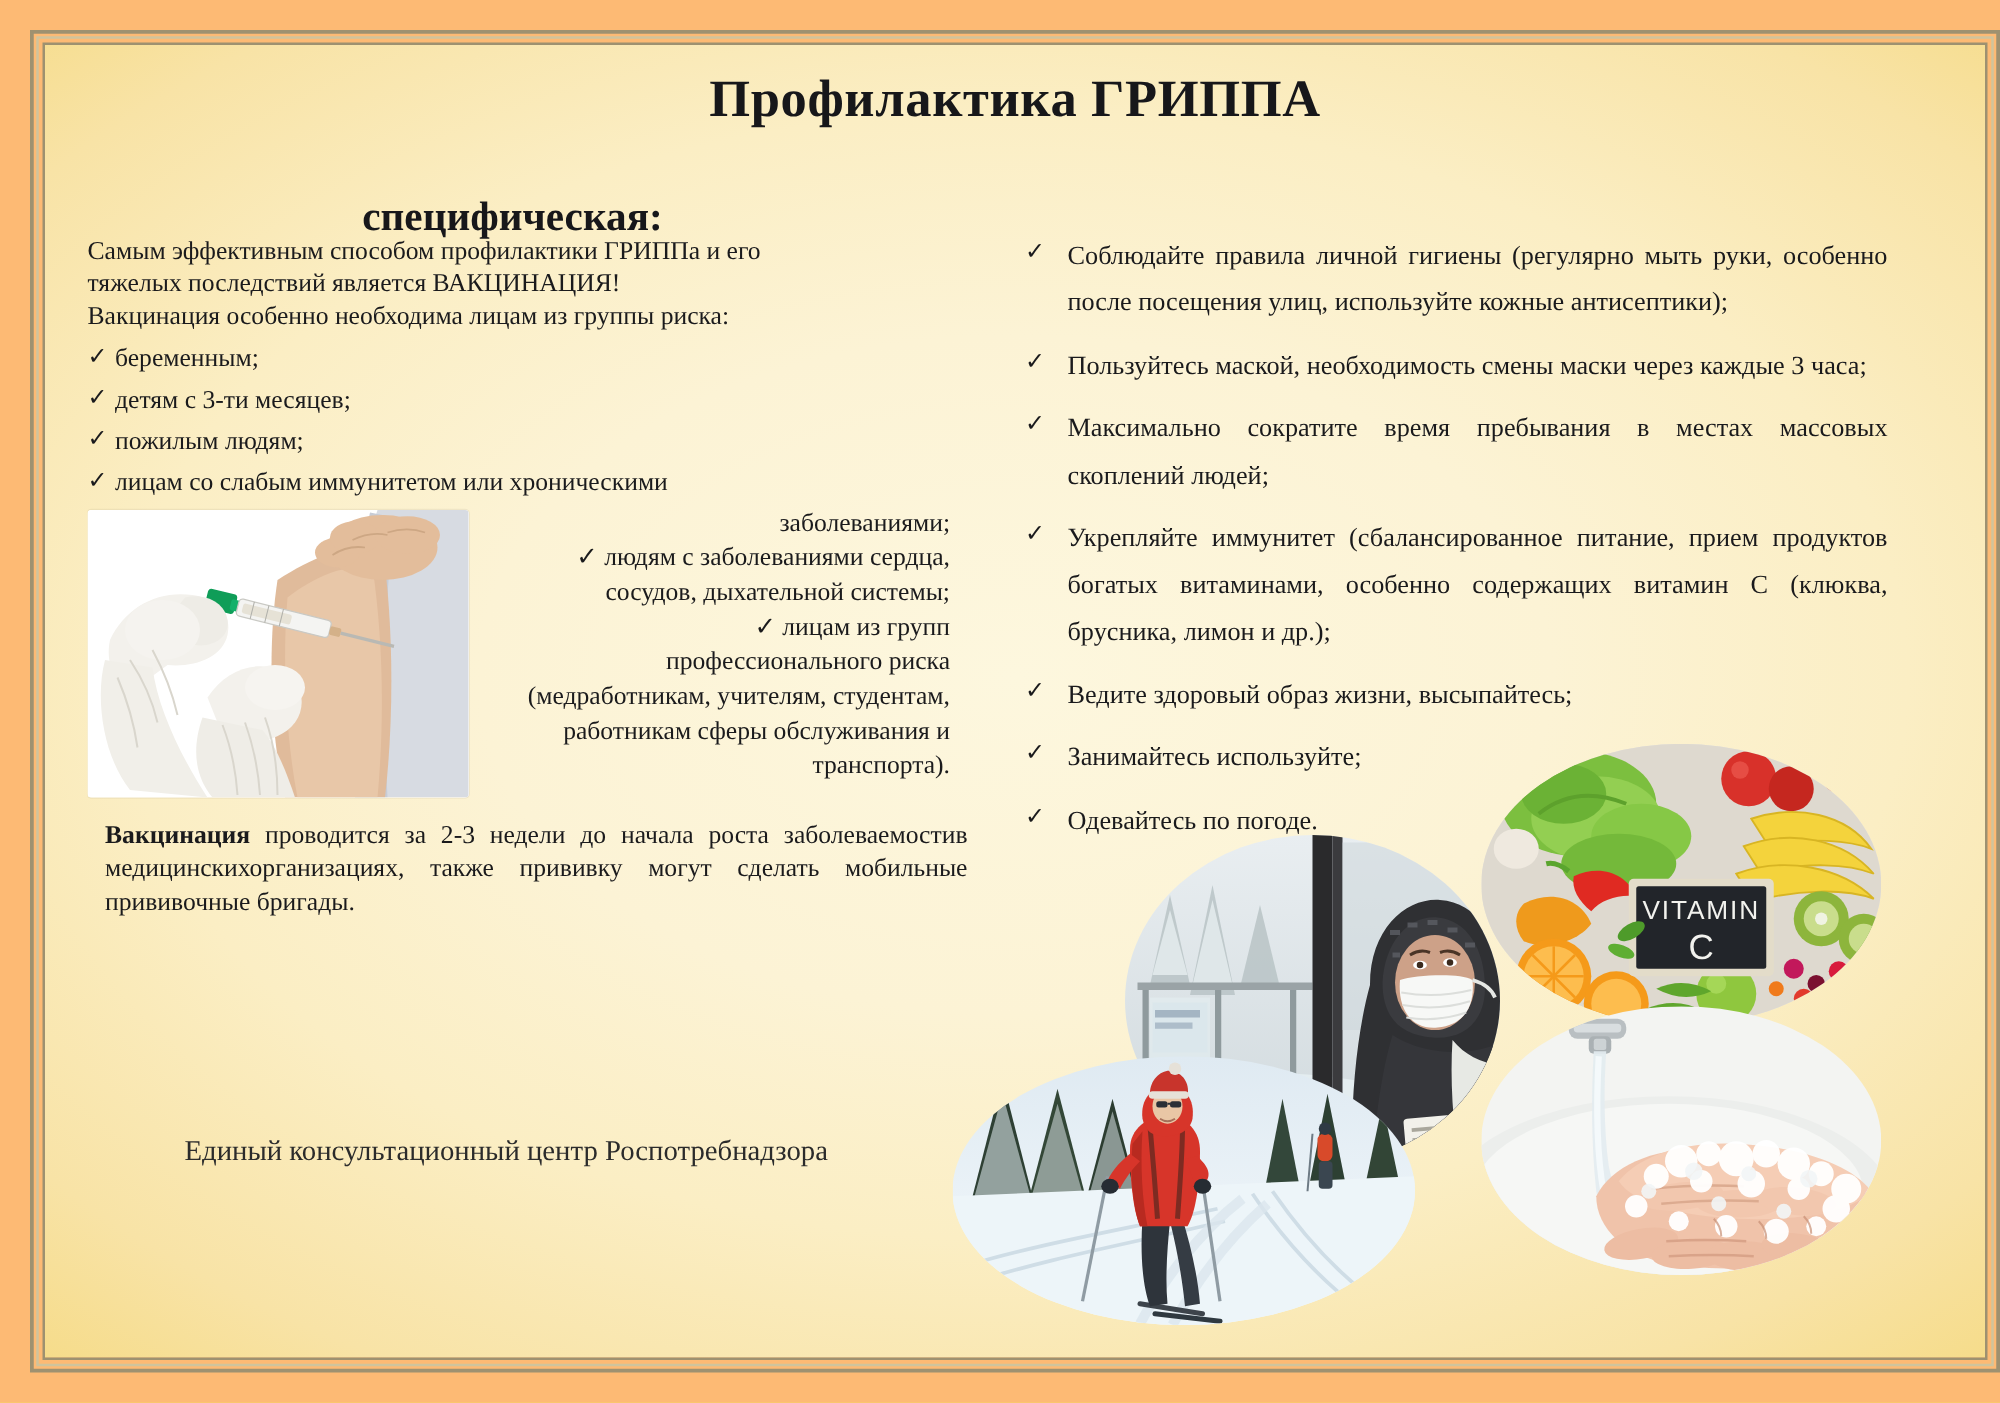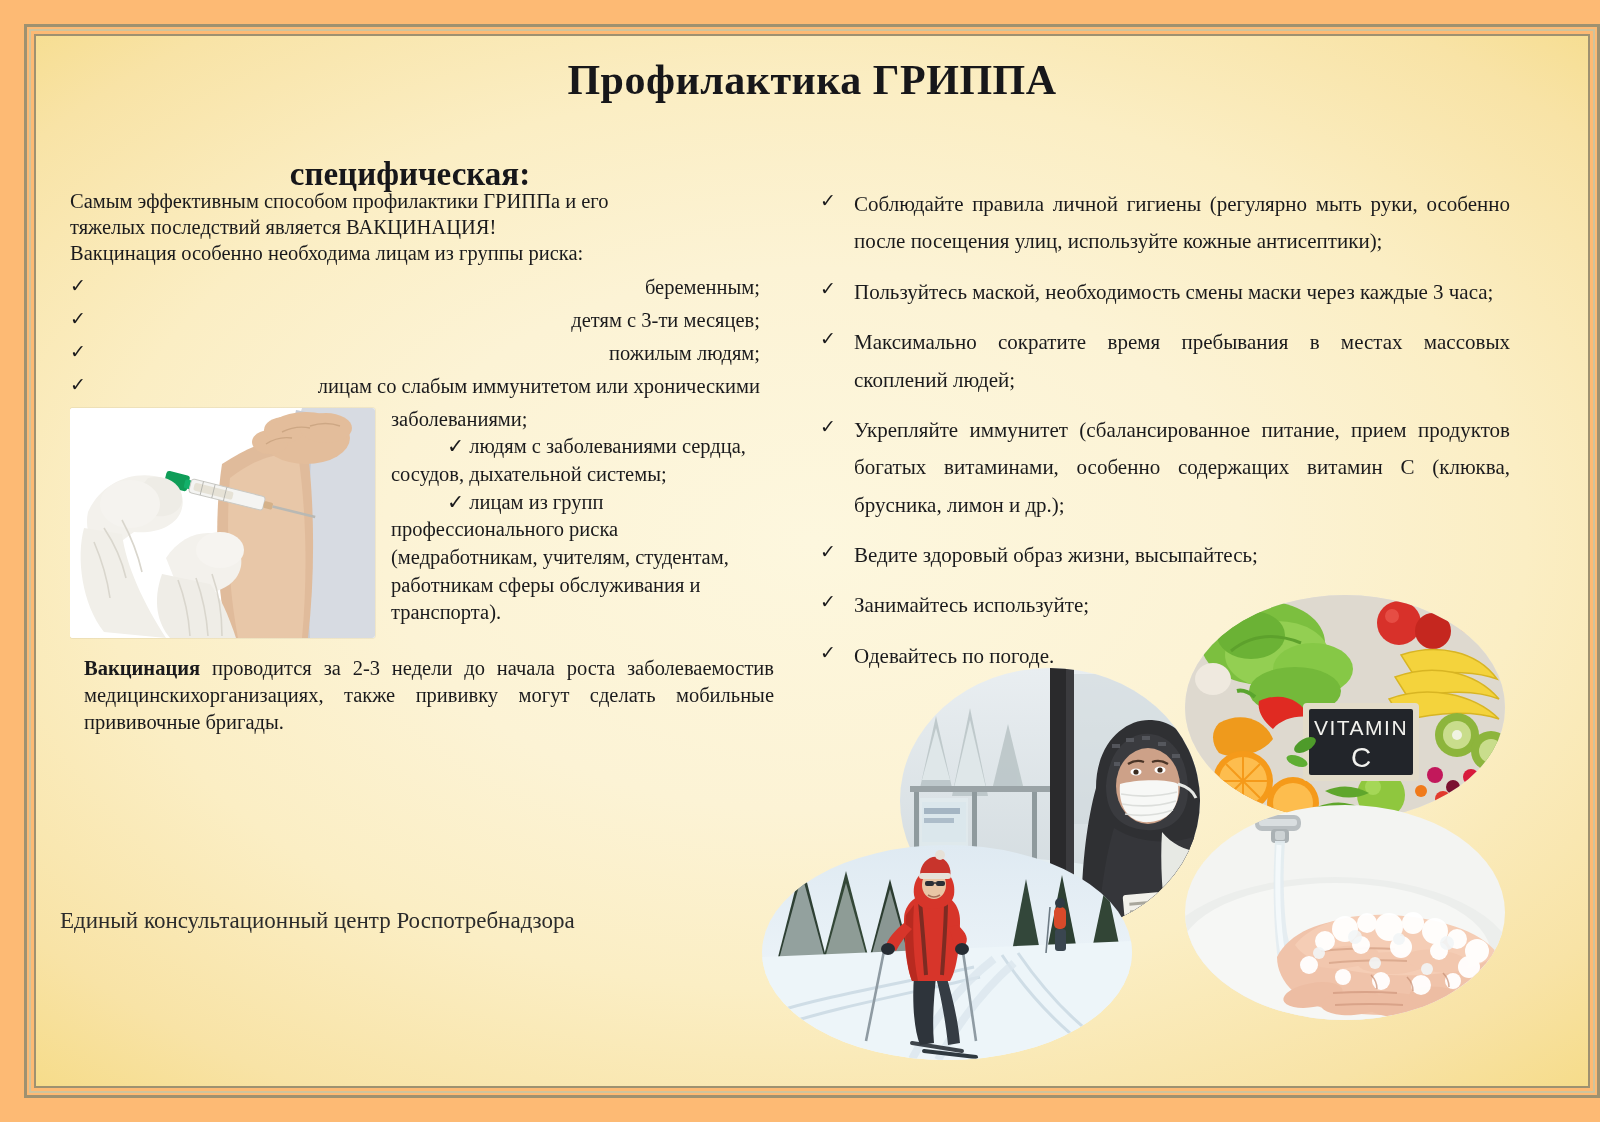--- a/index.html
+++ b/index.html
@@ -61,24 +61,24 @@
   }
 
   
   .col-left{
     position:absolute;left:70px;top:188px;width:690px;
     font-size:20.5px;line-height:1.28;color:#1a1a1c;
   }
   .lead p{margin:0;}
   .li-row{display:flex;align-items:flex-start;margin-top:7px;}
   .chk{width:22px;flex:0 0 22px;font-size:19px;line-height:1.3;}
-  .li-txt{flex:1;text-align:right;}
-
-  
-  .wrapbox{margin-top:6px;overflow:hidden;}
+  .li-txt{flex:1;}
+
+  
+  .wrapbox{margin-top:6px;overflow:hidden;text-align:right;}
   .photo-vacc{
     float:left;width:305px;height:230px;margin:2px 16px 6px 0;
     border-radius:3px;overflow:hidden;position:relative;
     background:#ffffff;
     box-shadow:0 0 0 1px rgba(0,0,0,.05);
   }
   .wrap-text{font-size:20.5px;line-height:1.35;}
   .wrap-text .ind{display:block;text-indent:56px;}
 
   .vacc-note{
@@ -93,21 +93,21 @@
     font-size:21px;color:#1a1a1c;
   }
   .rrow{display:flex;align-items:flex-start;margin-bottom:13px;}
   .rchk{width:34px;flex:0 0 34px;font-size:19px;padding-top:3px;}
   .rtxt{flex:1;text-align:justify;line-height:1.78;}
   .rtxt.nojust{text-align:left;}
 
   
   .footer{
     position:absolute;left:60px;top:905px;width:690px;
-    text-align:left;font-size:23px;line-height:1.35;color:#2b2b2b;
+    text-align:center;font-size:23px;line-height:1.35;color:#2b2b2b;
   }
 
   
   .ph{position:absolute;overflow:hidden;text-align:right;}
   .ph-mask{left:900px;top:668px;width:300px;height:265px;
     border-radius:50%;}
   .ph-vitc{left:1185px;top:595px;width:320px;height:225px;
     border-radius:50%;}
   .ph-ski{left:762px;top:845px;width:370px;height:215px;
     border-radius:50%;}

